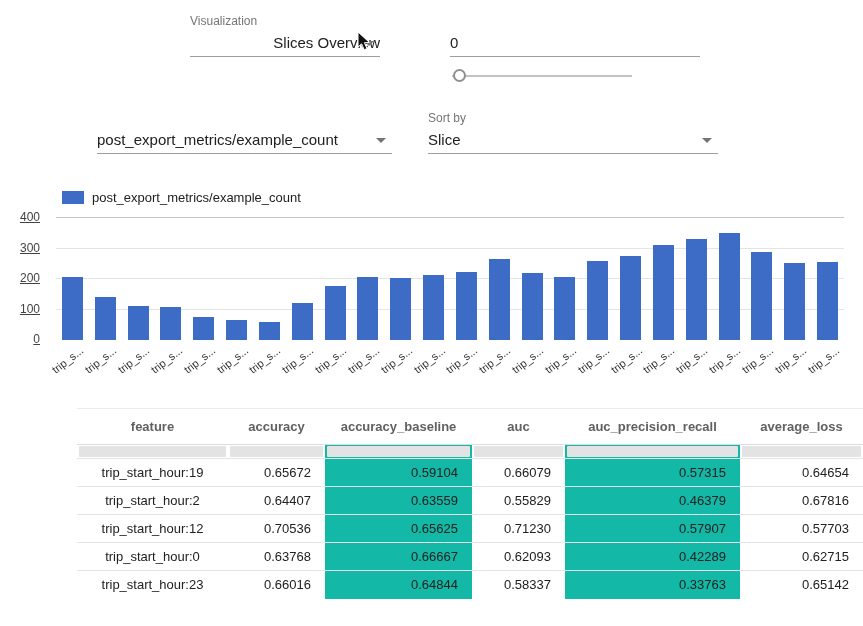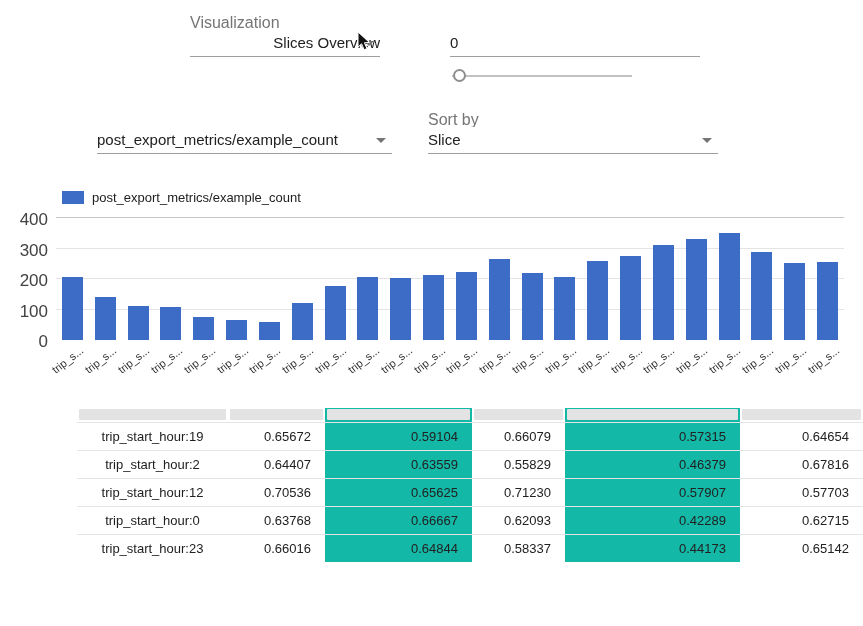--- a/index.html
+++ b/index.html
@@ -1,20 +1,20 @@
 <!DOCTYPE html>
 <html><head>
 <meta charset="utf-8">
 <style>
   * { box-sizing: border-box; margin: 0; padding: 0; }
   html,body { background:#fff; }
   body { font-family: "Liberation Sans", sans-serif; }
   .page { position:relative; width:863px; height:626px; background:#fff; overflow:hidden; }
 
-  .control-label { position:absolute; font-size:16px; color:#757575; }
+  .control-label { position:absolute; font-size:12px; color:#757575; }
   .select, .text-input {
     position:absolute; height:27px; border-bottom:1px solid #9e9e9e;
     font-size:15px; color:#212121; line-height:25px; cursor:pointer; background:#fff;
   }
   .caret {
     position:absolute; right:6px; top:11px; width:0; height:0;
     border-left:5px solid transparent; border-right:5px solid transparent;
     border-top:5px solid #757575;
   }
 
@@ -26,21 +26,21 @@
   }
 
   .chart { position:absolute; left:0; top:185px; width:863px; height:205px; }
   .legend { position:absolute; left:62px; top:5px; height:14px; }
   .swatch { position:absolute; left:0; top:1px; width:22px; height:13px; background:#3d6cc7; }
   .legend-label { position:absolute; left:30px; top:0; font-size:13px; color:#212121; white-space:nowrap; }
 
   .plot { position:absolute; left:56px; top:33px; width:788px; height:122px; }
   .gridline { position:absolute; left:0; right:0; height:1px; background:#e4e4e4; }
   .gridline.major { background:#c6c6c6; }
-  .ylabel { position:absolute; left:8px; width:40px; text-align:right; font-size:17px; color:#424242; }
+  .ylabel { position:absolute; left:0; width:40px; text-align:right; font-size:12px; color:#424242;text-decoration:underline; }
   .bar { position:absolute; bottom:0; width:21px; background:#3d6cc7; cursor:pointer; }
   .xlabel {
     position:absolute; top:126px; width:72px; text-align:right;
     font-size:11px; color:#333; white-space:nowrap;
     transform:rotate(-38deg); transform-origin:100% 0;
   }
 
   .table-wrap { position:absolute; left:77px; top:408px; width:786px; }
   table.metrics { width:786px; table-layout:fixed; border-collapse:collapse; font-size:13px; }
   table.metrics th {
@@ -161,20 +161,28 @@
     <table class="metrics">
         <colgroup>
           <col style="width: 151px;">
           <col style="width: 97px;">
           <col style="width: 147px;">
           <col style="width: 93px;">
           <col style="width: 175px;">
           <col style="width: 123px;">
         </colgroup>
         <thead>
+          <tr>
+            <th>feature</th>
+            <th>accuracy</th>
+            <th>accuracy_baseline</th>
+            <th>auc</th>
+            <th>auc_precision_recall</th>
+            <th>average_loss</th>
+          </tr>
           <tr class="filter-row">
             <td>
               <div class="filter-box"></div>
             </td>
             <td>
               <div class="filter-box"></div>
             </td>
             <td class="shaded">
               <div class="filter-box"></div>
             </td>
@@ -220,21 +228,21 @@
             <td class="num shaded">0.66667</td>
             <td class="num">0.62093</td>
             <td class="num shaded">0.42289</td>
             <td class="num">0.62715</td>
           </tr>
           <tr>
             <td class="feat">trip_start_hour:23</td>
             <td class="num">0.66016</td>
             <td class="num shaded">0.64844</td>
             <td class="num">0.58337</td>
-            <td class="num shaded">0.44173</td>
+            <td class="num shaded">0.33763</td>
             <td class="num">0.65142</td>
           </tr>
         </tbody>
       </table>
   </div>
 
   <svg class="cursor" viewBox="0 0 14 21">
     <path d="M1,1 L1,16 L4.6,12.8 L7.2,18.8 L10,17.6 L7.4,11.8 L12.4,11.4 Z" fill="#111" stroke="#fff" stroke-width="1"></path>
   </svg>
 

